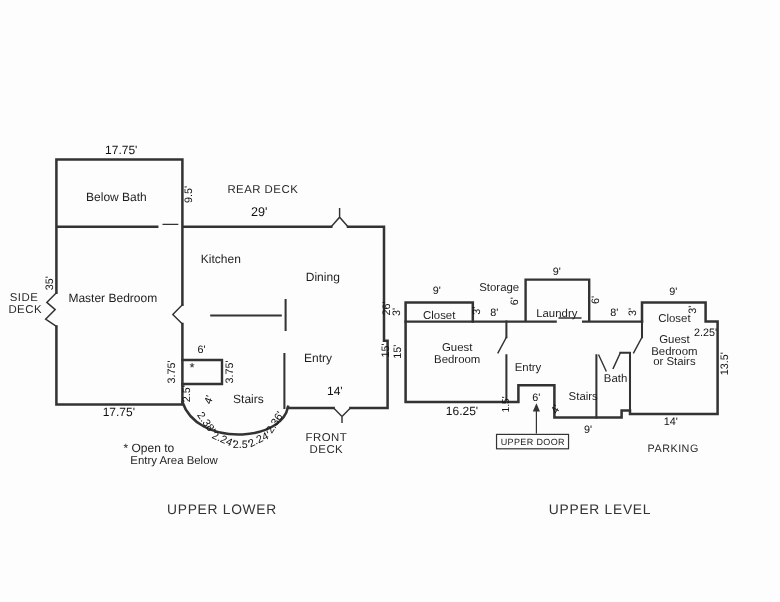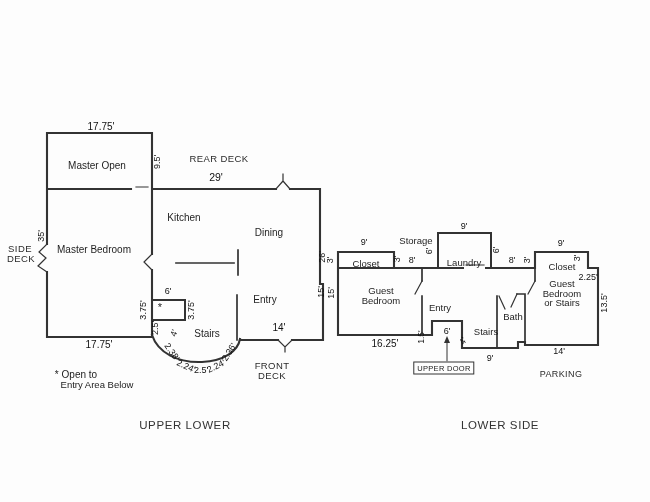--- a/index.html
+++ b/index.html
@@ -12,21 +12,21 @@
        font-family:"Liberation Sans",sans-serif;color:#1e1e1e;}
   .title{font-size:19px;color:#2b2b2b;}
   .subtitle{font-size:10px;color:#2b2b2b;}
   .room{font-size:10px;}
   .room-sm{font-size:9.5px;}
   .dim{font-size:9px;color:#111;}
   .dim-lg{font-size:10px;color:#111;}
   .rot{transform:translate(-50%,-50%) rotate(-90deg);}
   .deck{font-size:9.5px;letter-spacing:.4px;color:#2a2a2a;}
   .caption{font-size:11.5px;letter-spacing:.6px;color:#333;}
-  .note{font-size:10px;color:#222;}
+  .note{font-size:10px;color:#222;margin-left:48px;}
   .doorbox{position:absolute;transform:translate(-50%,-50%);border:1.3px solid #333;
            padding:1px 3px;font-size:7.5px;letter-spacing:.3px;color:#222;background:#fdfdfd;}
   .star{font-size:11px;}
 </style>
 </head>
 <body>
 
 <div class="page">
 
   <svg width="650" height="502" viewBox="0 0 650 502">
@@ -74,21 +74,21 @@
         M499,296 L505,309
         M517,294 L511,307
         M466,265 L484,265"></path>
       <path stroke-width="1" d="M447,361 L447,340"></path>
       <polygon fill="#333" stroke="none" points="447,336 444,343 450,343"></polygon>
     </g>
   </svg>
 
 
   <div class="lbl dim-lg" style="left:101px;top:126px">17.75'</div>
-  <div class="lbl room" style="left:97px;top:165px">Master Open</div>
+  <div class="lbl room" style="left:97px;top:165px">Below Bath</div>
   <div class="lbl dim rot" style="left:157px;top:162px">9.5'</div>
   <div class="lbl deck" style="left:219px;top:158px">REAR DECK</div>
   <div class="lbl dim-lg" style="left:216px;top:177px;font-size:10.5px">29'</div>
   <div class="lbl dim rot" style="left:41px;top:236px">35'</div>
   <div class="lbl deck" style="left:20px;top:248px">SIDE</div>
   <div class="lbl deck" style="left:21px;top:258px">DECK</div>
   <div class="lbl room" style="left:94px;top:249px">Master Bedroom</div>
   <div class="lbl room" style="left:184px;top:217px">Kitchen</div>
   <div class="lbl room" style="left:269px;top:232px">Dining</div>
   <div class="lbl dim rot" style="left:322px;top:257px">26'</div>
@@ -141,15 +141,15 @@
   <div class="lbl room-sm" style="left:562px;top:293px">Bedroom</div>
   <div class="lbl room-sm" style="left:562px;top:302px">or Stairs</div>
   <div class="lbl dim-lg" style="left:385px;top:343px">16.25'</div>
   <div class="lbl dim rot" style="left:421px;top:337px;font-size:8.5px">1.5'</div>
   <div class="lbl dim" style="left:447px;top:331px">6'</div>
   <div class="lbl dim" style="left:463px;top:341px;transform:translate(-50%,-50%) rotate(-60deg)">4'</div>
   <div class="lbl dim" style="left:490px;top:358px">9'</div>
   <div class="lbl dim" style="left:559px;top:351px">14'</div>
   <div class="doorbox" style="left:444px;top:368px">UPPER DOOR</div>
   <div class="lbl deck" style="left:561px;top:374px;font-size:9px">PARKING</div>
-  <div class="lbl caption" style="left:500px;top:425px">LOWER SIDE</div>
+  <div class="lbl caption" style="left:500px;top:425px">UPPER LEVEL</div>
 
 </div>
 
 </body></html>

